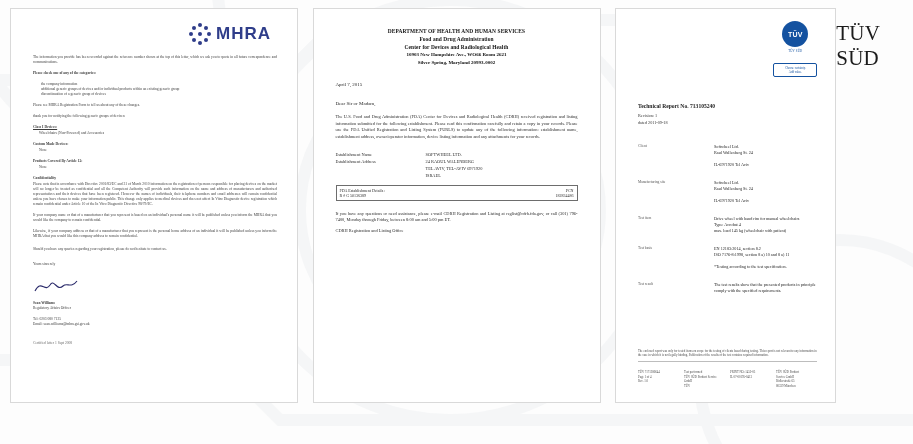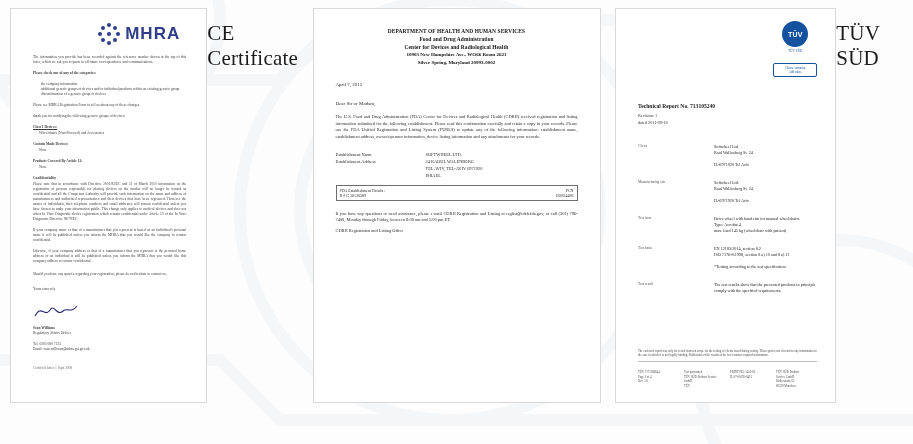--- a/index.html
+++ b/index.html
@@ -260,21 +260,20 @@
           <path d="M2 14 C8 2, 12 16, 17 8 C21 1, 24 15, 30 9 C34 5, 38 12, 44 4" fill="none" stroke="#2b2b6b" stroke-width="1.1"></path>
         </svg>
 
         <p class="tiny tiny-b" style="margin:0">Sean Williams</p>
         <p class="tiny" style="margin:0 0 6px 0">Regulatory Affairs Officer</p>
         <p class="tiny" style="margin:0">Tel: 0203 080 7125</p>
         <p class="tiny" style="margin:0">Email: sean.williams@mhra.gsi.gov.uk</p>
         <p class="tiny" style="margin-top:14px;color:#6a6a6a">Certified letter 1 Sept 2008</p>
       </div>
     </div>
-    <div class="cert-caption">CE Certificate</div>
   </div>
 
   <div class="cert-col">
     <div class="cert-card fda-card">
       <div class="fda-center">
         <div class="fda-head-line">DEPARTMENT OF HEALTH AND HUMAN SERVICES</div>
         <div class="fda-head-line">Food and Drug Administration</div>
         <div class="fda-head-line">Center for Devices and Radiological Health</div>
         <div class="fda-head-sub">10903 New Hampshire Ave., WO66 Room 2621</div>
         <div class="fda-head-sub">Silver Spring, Maryland 20993-0002</div>

